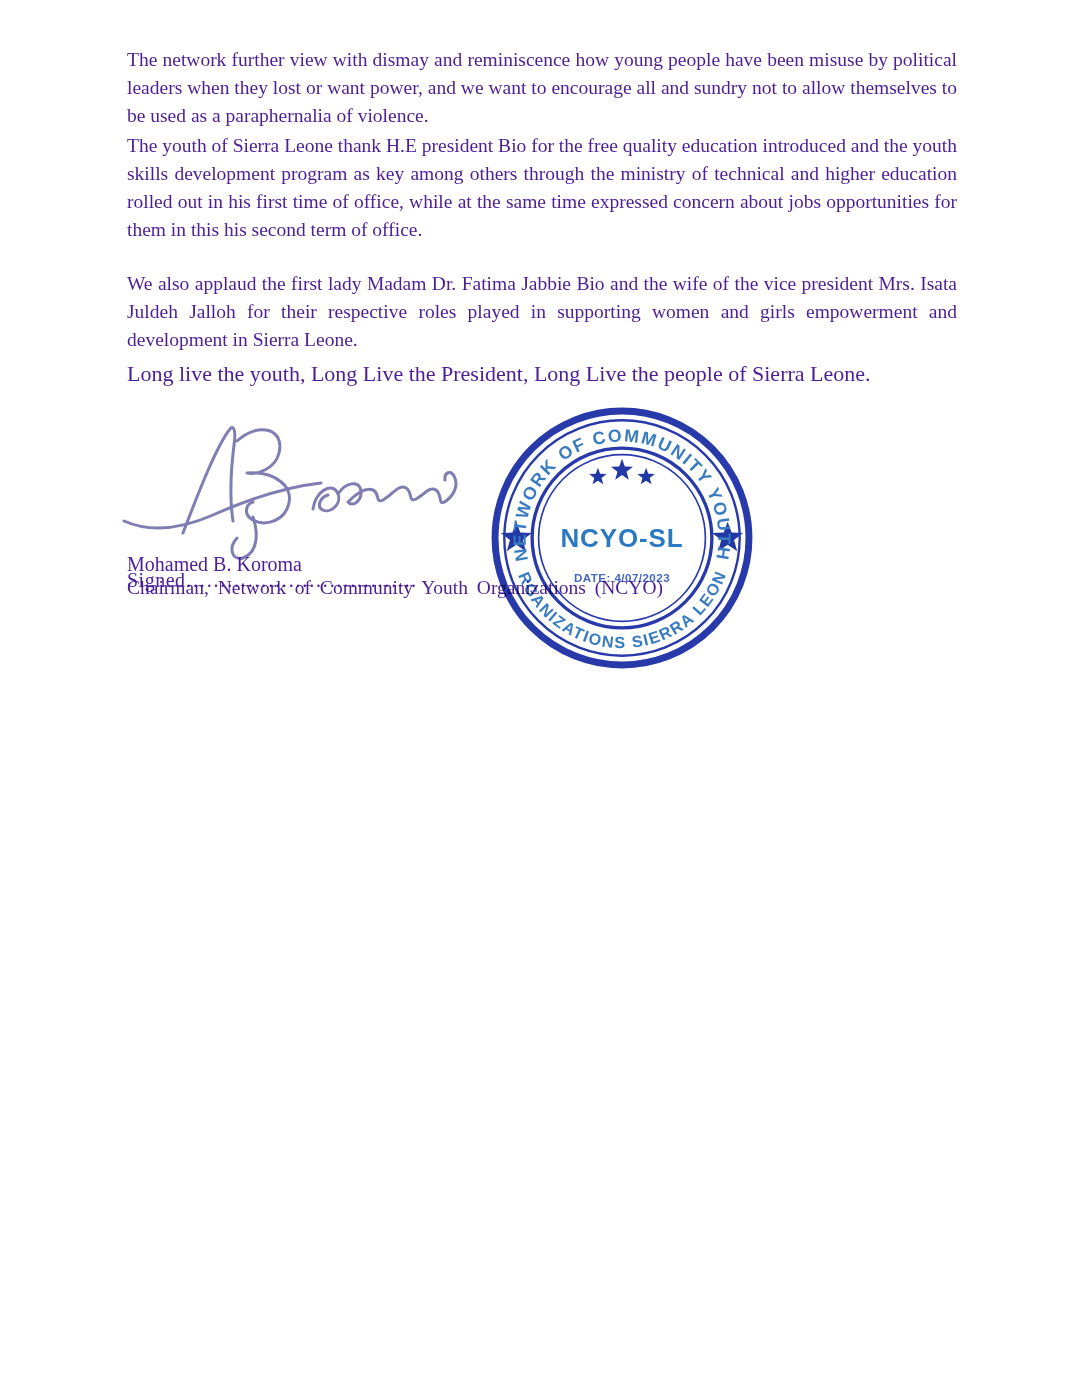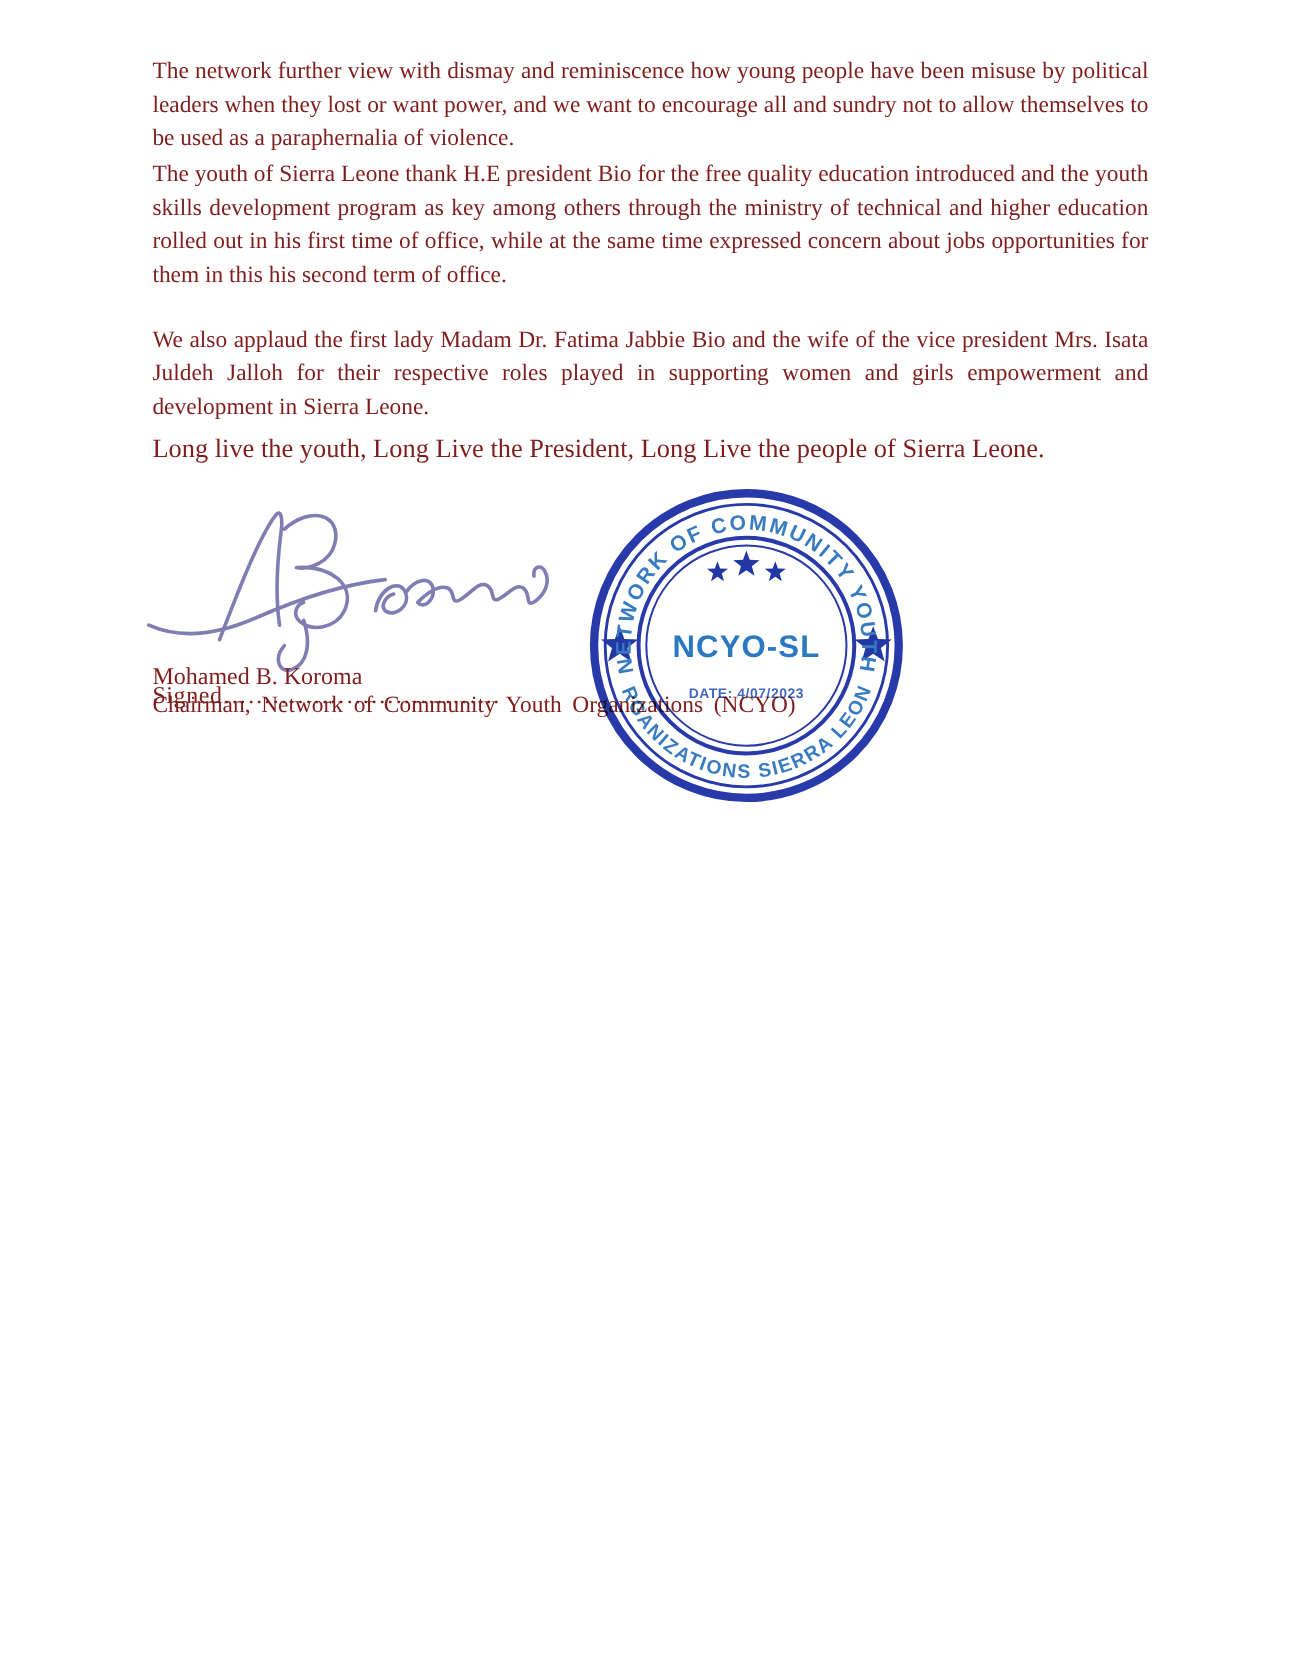--- a/index.html
+++ b/index.html
@@ -1,21 +1,21 @@
 <!DOCTYPE html>
 <html><head>
 <meta charset="utf-8">
 <style>
   html,body { margin:0; padding:0; background:#ffffff; }
   .page {
     position:relative;
     width:1080px; height:1378px;
     background:#ffffff;
     font-family:"Liberation Serif", serif;
-    color:#7f1d1d;
+    color:#4c1d95;
     overflow:hidden;
   }
   .content {
     position:absolute;
     left:127px; top:46px;
     width:830px;
   }
   p.para {
     margin:0;
     font-size:19.5px;

